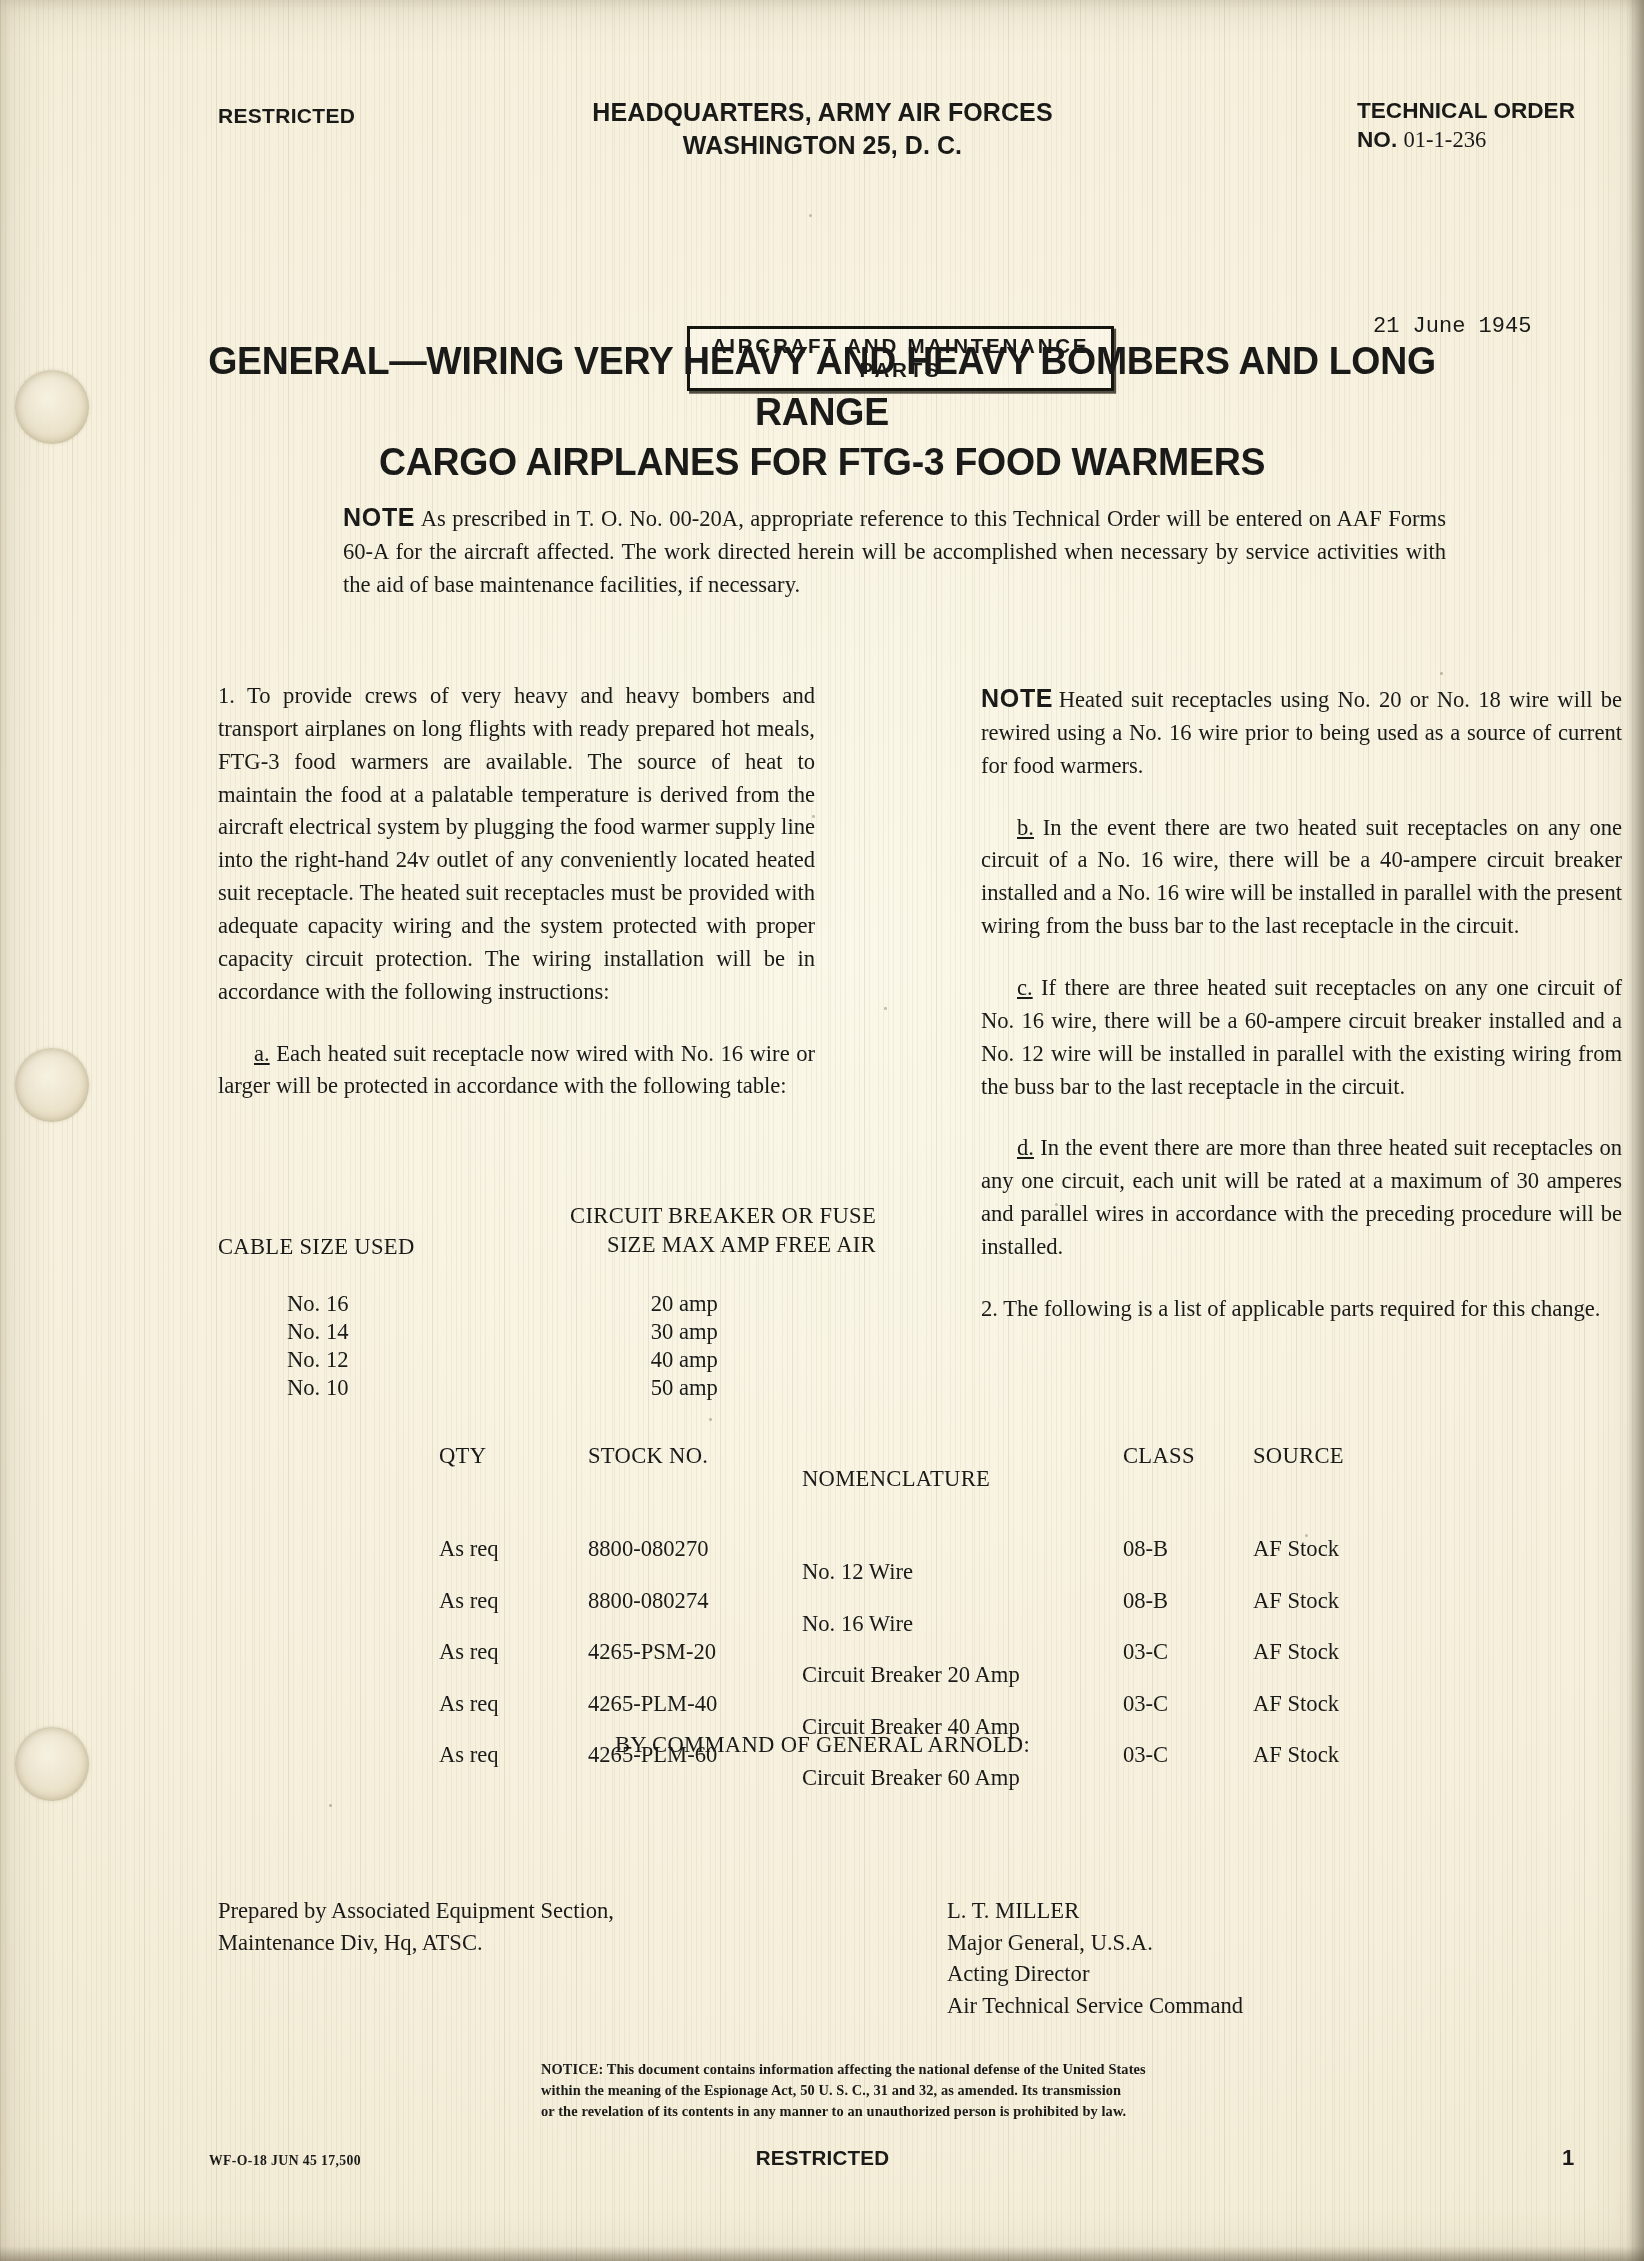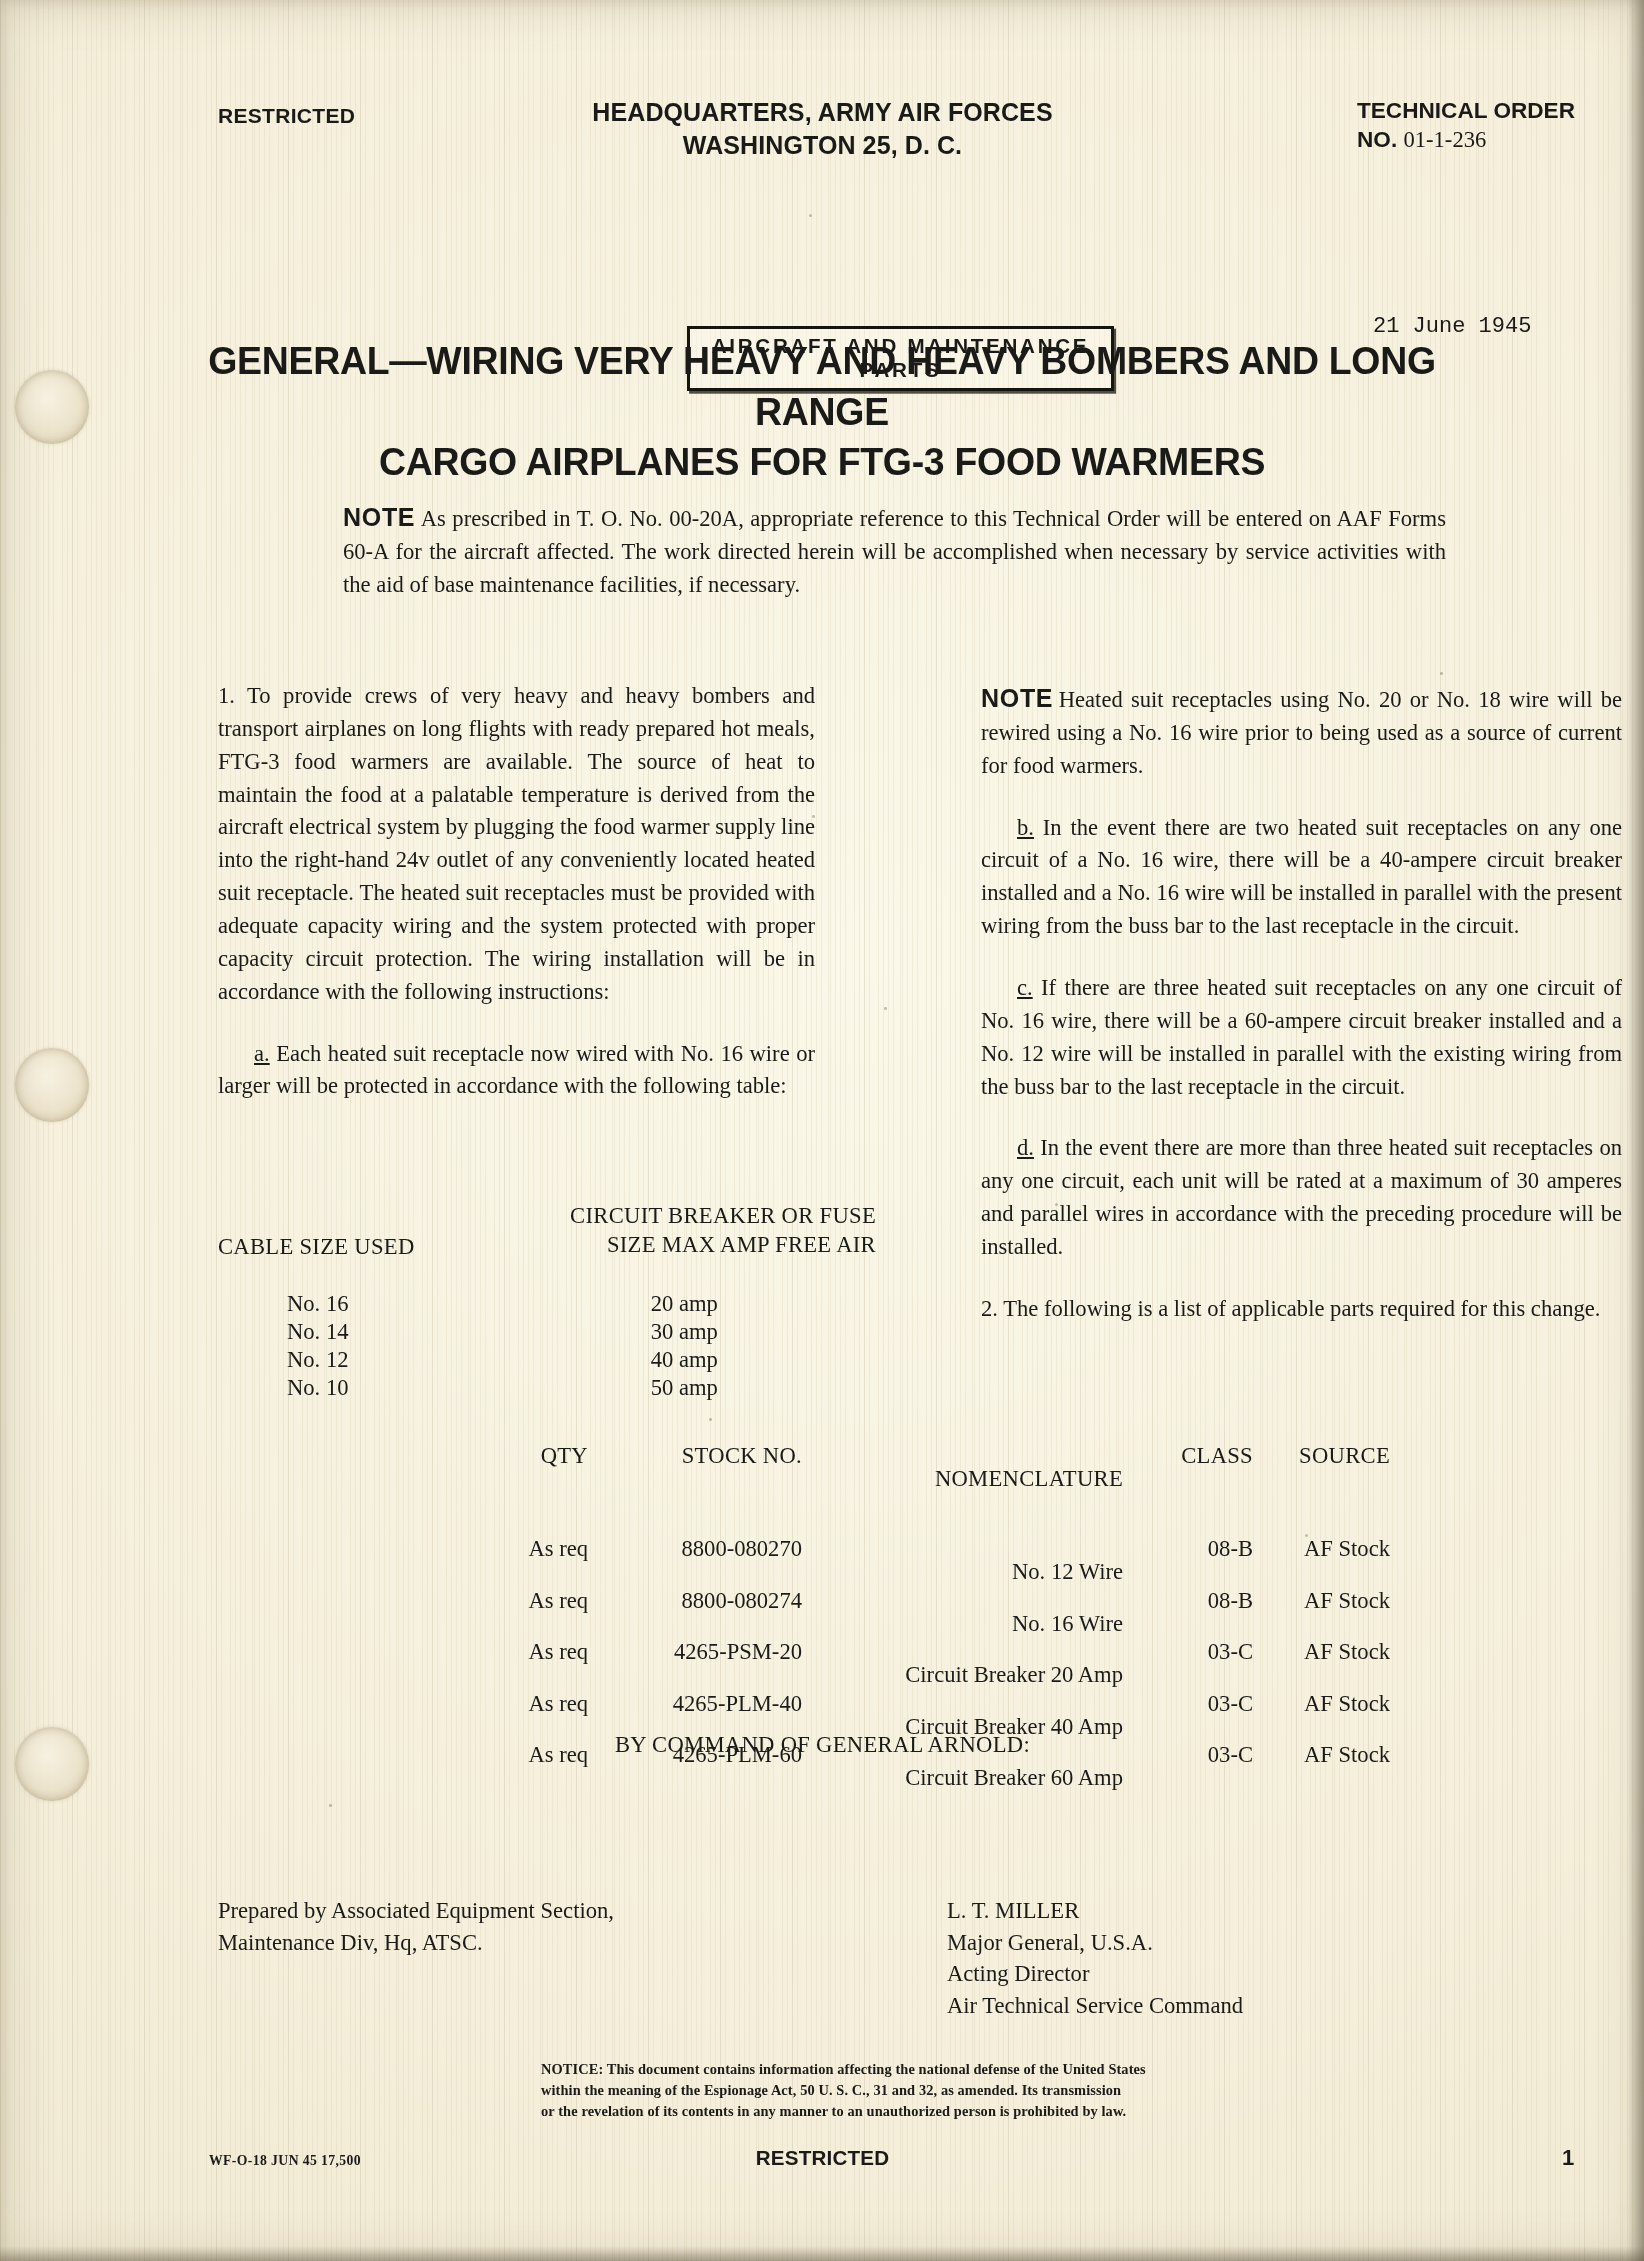--- a/index.html
+++ b/index.html
@@ -219,21 +219,21 @@
   }
   .cable-rows .r1 { width: 206px; padding-left: 69px; }
   .cable-rows .r2 { width: 384px; text-align: center; }
 
   
   .parts-table {
     position: absolute;
     top: 1442px; left: 439px; width: 1000px;
     font-size: 22.6px;
   }
-  .parts-table .prow { display: flex; line-height: 1.26; text-align: right; }
+  .parts-table .prow { display: flex; line-height: 1.26; }
   .parts-table .h { margin-bottom: 42px; letter-spacing: 0.3px; }
   .p-qty   { width: 149px; }
   .p-stock { width: 214px; }
   .p-nom   { width: 321px; margin-top: 23px; }
   .p-class { width: 130px; }
   .p-src   { width: 137px; }
 
   
   .by-command {
     position: absolute;

